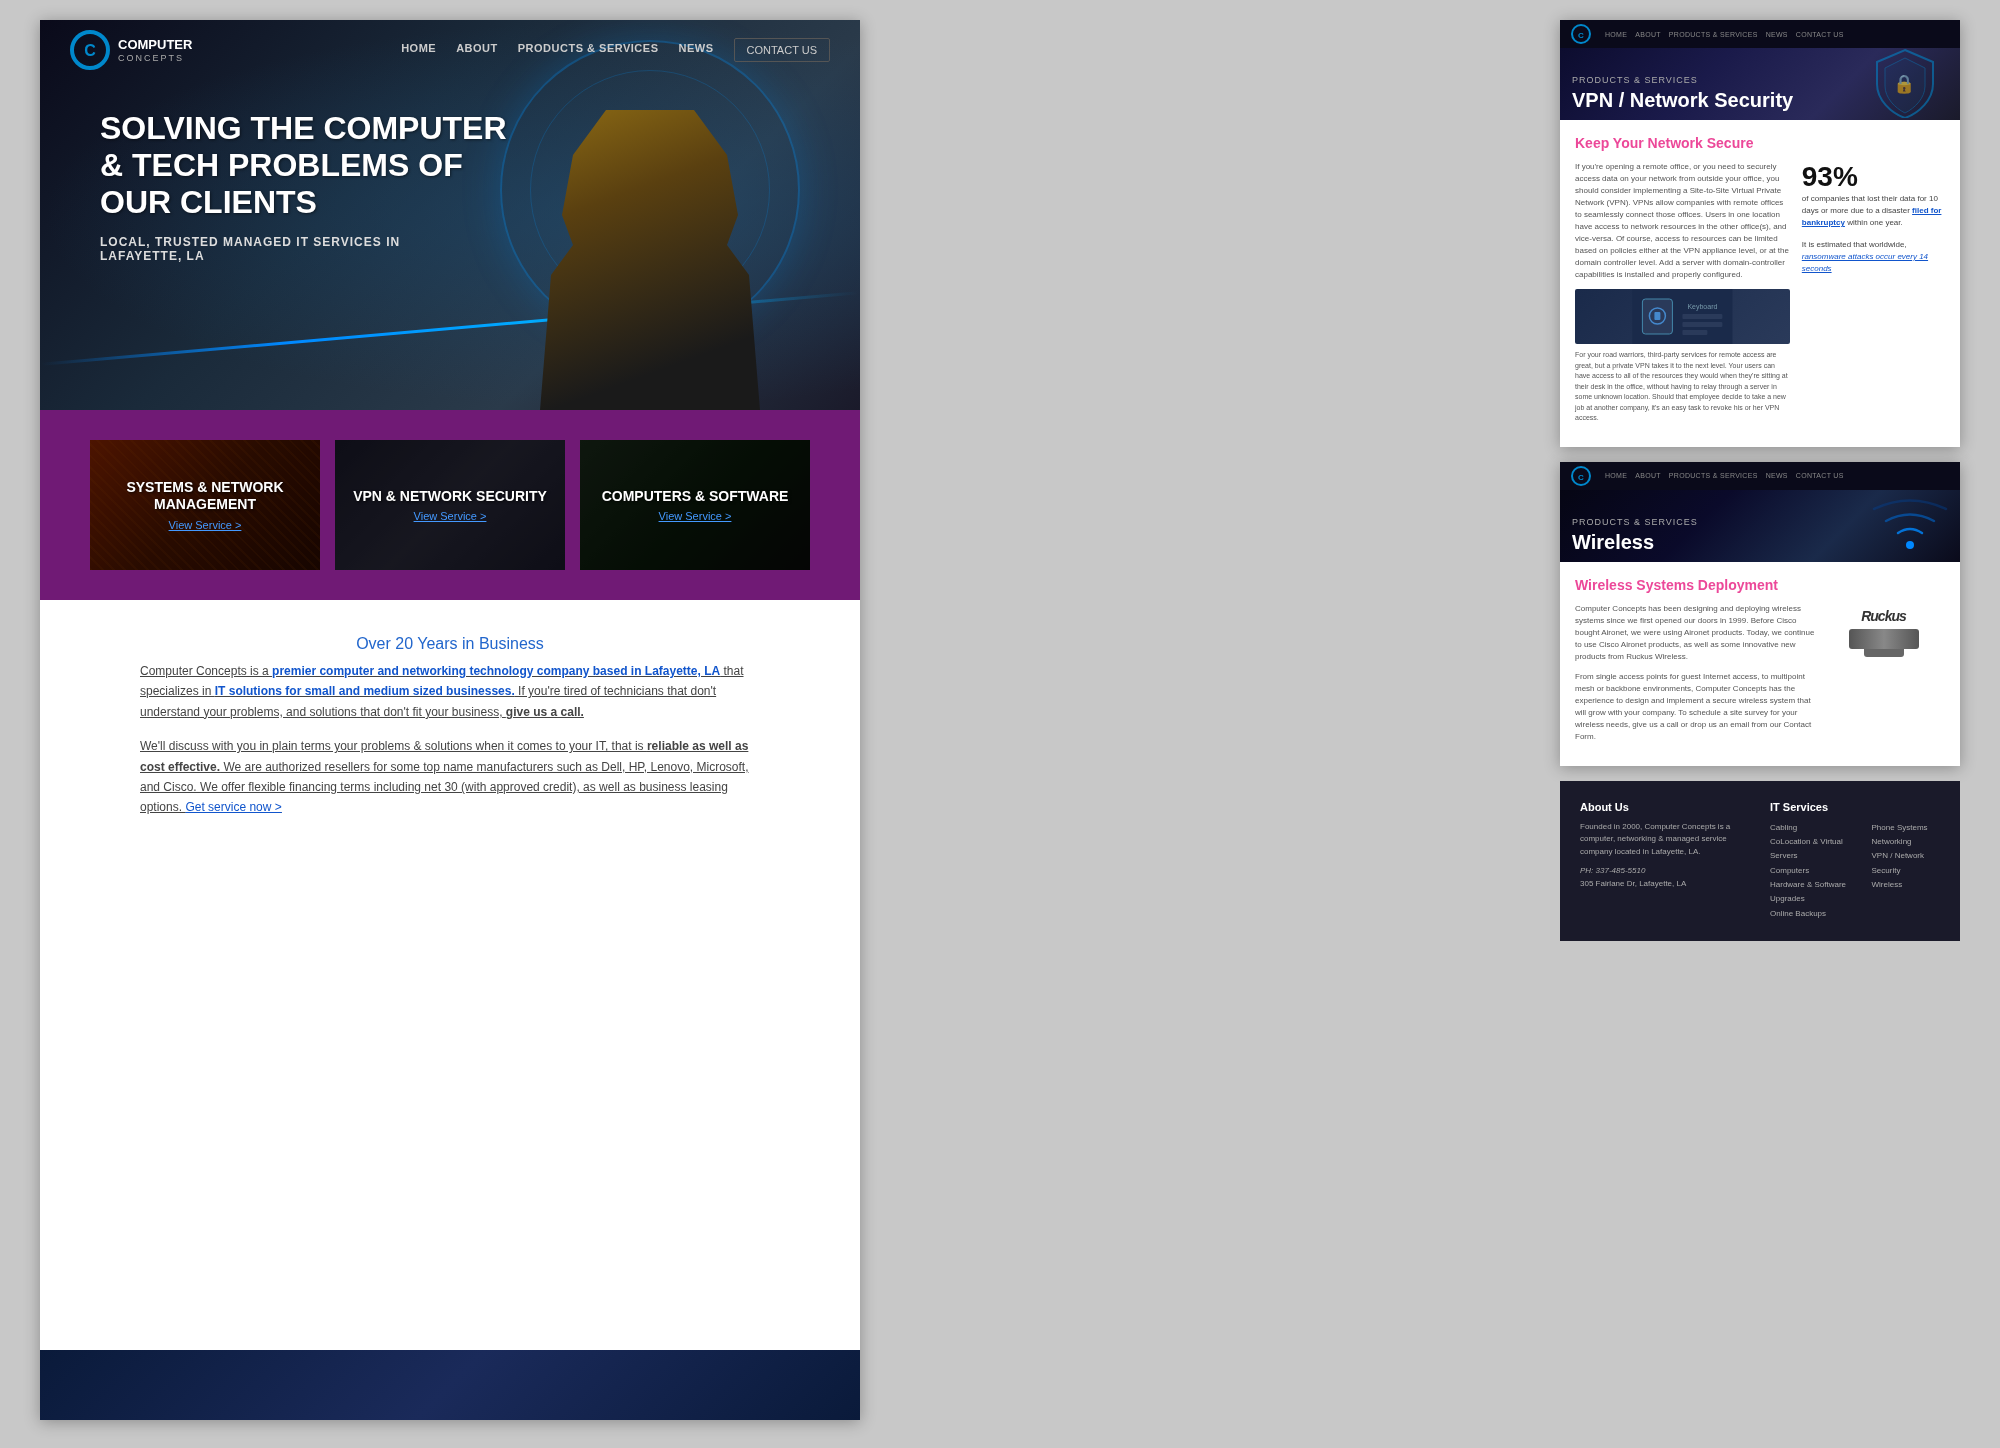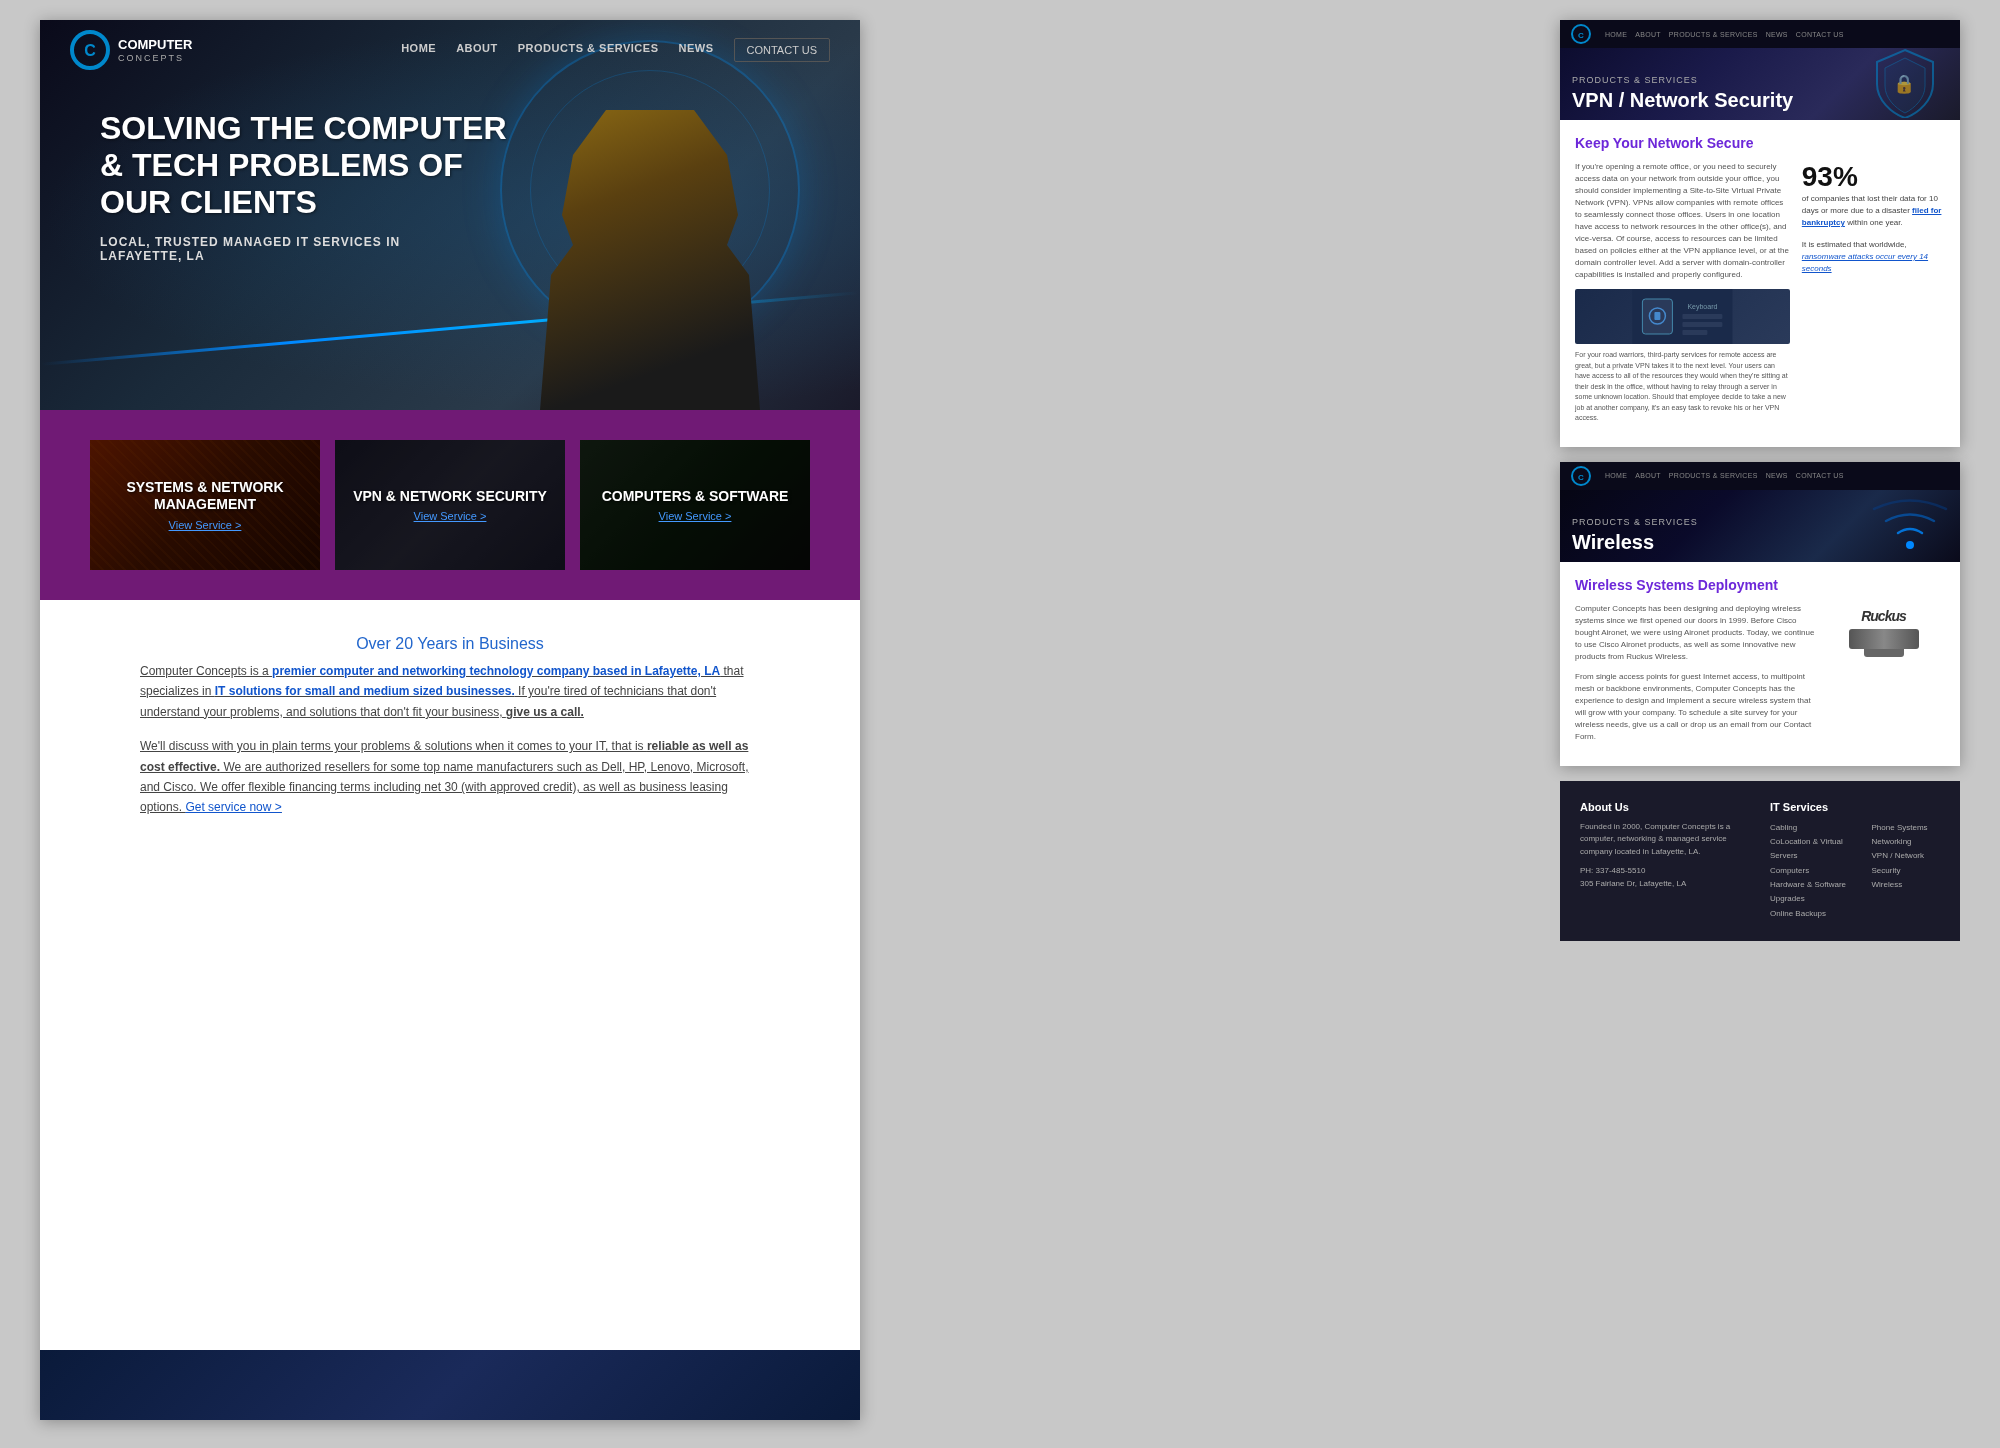--- a/index.html
+++ b/index.html
@@ -386,21 +386,21 @@
       width: 80px;
       height: 65px;
     }
 
     .panel-body {
       padding: 15px 15px;
     }
     .panel-section-title {
       font-size: 14px;
       font-weight: 700;
-      color: #6d28d9;
+      color: #ec4899;
       margin-bottom: 10px;
     }
 
     
     .vpn-content-row {
       display: flex;
       gap: 12px;
     }
     .vpn-text-left {
       flex: 1.5;
@@ -726,21 +726,21 @@
           <div class="ruckus-device"></div>
         </div>
       </div>
     </div>
   </div>
 
   <div class="footer-panel">
     <div class="footer-col">
       <div class="footer-col-title">About Us</div>
       <div class="footer-col-text">Founded in 2000, Computer Concepts is a computer, networking &amp; managed service company located in Lafayette, LA.</div>
-      <div class="footer-col-text" style="margin-top:6px;">PH: 337-485-5510</div>
+      <div class="footer-col-text" style="margin-top:6px;font-style:italic;">PH: 337-485-5510</div>
       <div class="footer-col-text">305 Fairlane Dr, Lafayette, LA</div>
     </div>
     <div class="footer-col">
       <div class="footer-col-title">IT Services</div>
       <div style="display:flex; gap:9px;">
         <div>
           <a href="#" class="footer-col-link">Cabling</a>
           <a href="#" class="footer-col-link">CoLocation &amp; Virtual Servers</a>
           <a href="#" class="footer-col-link">Computers</a>
           <a href="#" class="footer-col-link">Hardware &amp; Software Upgrades</a>

